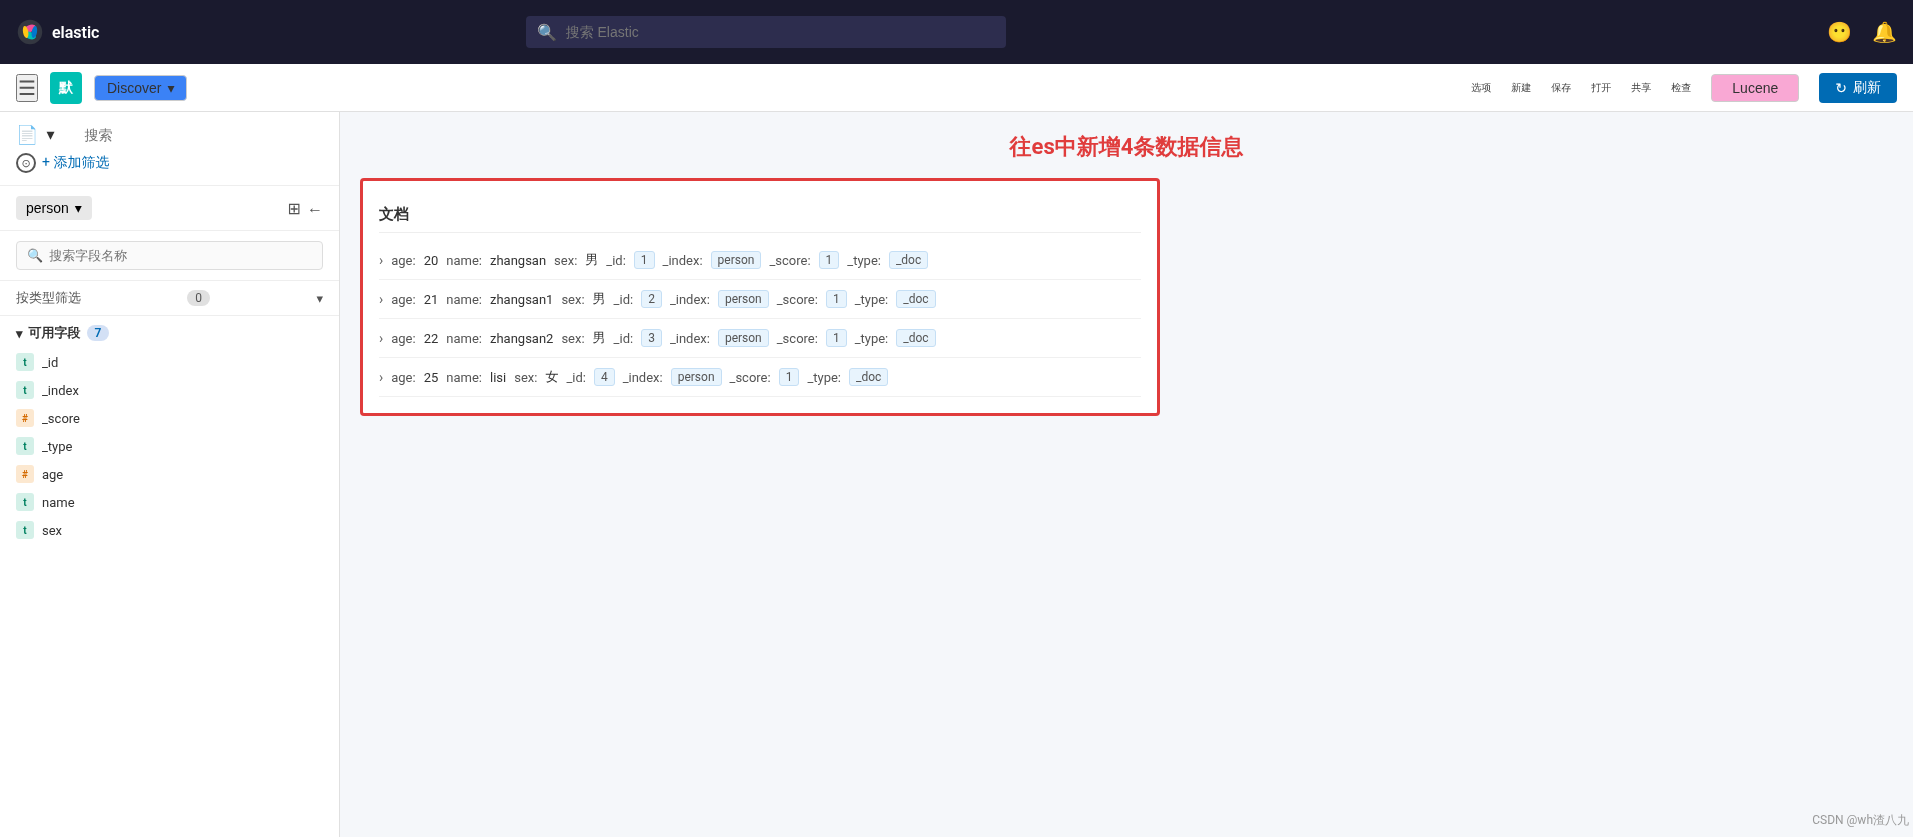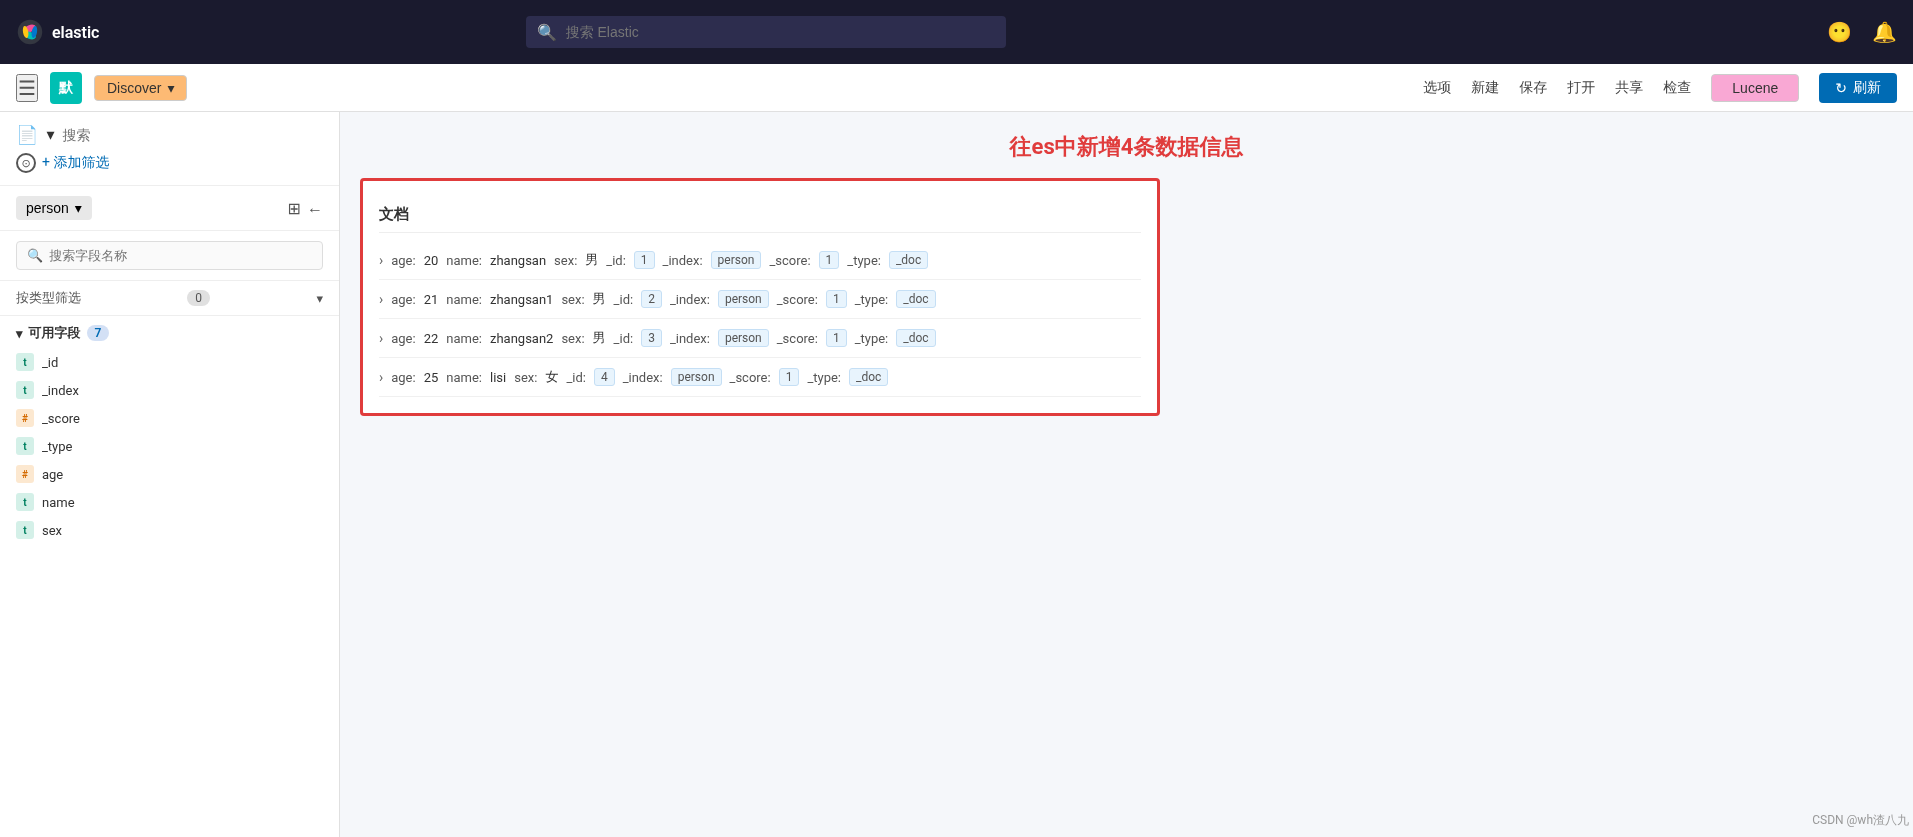--- a/index.html
+++ b/index.html
@@ -81,42 +81,42 @@
       width: 32px;
       height: 32px;
       font-size: 14px;
       font-weight: bold;
       cursor: pointer;
       display: flex;
       align-items: center;
       justify-content: center;
     }
     .discover-btn {
-      background: #fdba74;
+      background: #3b82f6;
       border: 1px solid #ccc;
       border-radius: 4px;
       padding: 4px 12px;
       display: flex;
       align-items: center;
       gap: 6px;
       cursor: pointer;
       font-size: 14px;
       color: #333;
     }
     .nav-actions {
       margin-left: auto;
       display: flex;
       align-items: center;
       gap: 20px;
     }
     .nav-action-btn {
       background: none;
       border: none;
       cursor: pointer;
-      font-size: 14px;
+      font-size: 10px;
       color: #444;
     }
     .refresh-btn {
       background: #006bb4;
       color: white;
       border: none;
       border-radius: 4px;
       padding: 6px 16px;
       font-size: 14px;
       cursor: pointer;
@@ -165,20 +165,21 @@
     .index-icon {
       font-size: 18px;
       color: #555;
     }
     .search-input-main {
       flex: 1;
       border: none;
       outline: none;
       font-size: 14px;
       color: #555;
+      margin-left: 22px;
     }
     .filter-row {
       display: flex;
       align-items: center;
       gap: 6px;
       font-size: 14px;
       color: #006bb4;
       cursor: pointer;
     }
     .filter-icon-circle {

